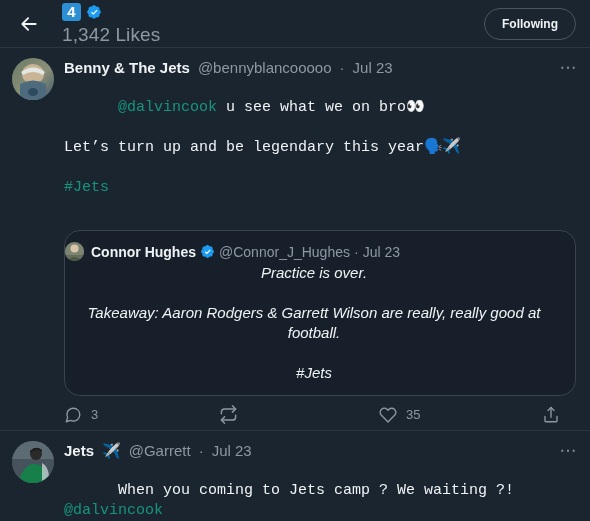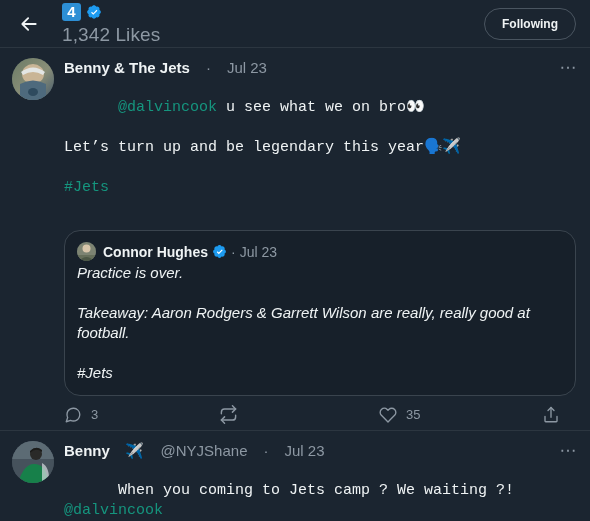--- a/index.html
+++ b/index.html
@@ -101,21 +101,21 @@
   }
   .avatar svg { display:block; width:100%; height:100%; }
 
   .tweet-body {
     flex: 1 1 auto;
     min-width: 0;
   }
   .tweet-head {
     display: flex;
     align-items: center;
-    gap: 16px;
+    gap: 8px;
     font-size: 15px;
     line-height: 19px;
     white-space: nowrap;
   }
   .display-name {
     font-weight: 700;
     color: #eff3f4;
   }
   .name-emoji { font-size: 15px; }
   .handle, .sep, .date {
@@ -141,22 +141,23 @@
     word-wrap: break-word;
     font-family: Liberation Mono, monospace;
   }
   .link { color: #15957e; }
 
   
   .quote-card {
     margin-top: 12px;
     border: 1px solid #3a444e;
     border-radius: 16px;
-    padding: 11px 12px 12px 12px;
+    padding: 11px 12px 12px 0;
     background: #17202a;
+    text-align: center;
   }
   .quote-head {
     display: flex;
     align-items: center;
     gap: 4px;
     font-size: 14px;
     line-height: 18px;
     white-space: nowrap;
   }
   .quote-avatar {
@@ -245,20 +246,21 @@
       <ellipse cx="21" cy="16" rx="11" ry="10" fill="#c9b596"></ellipse>
       <path d="M8 26 q13 -7 26 0 v16 h-26 z" fill="#4e6a7d"></path>
       <path d="M9 14 q12 -9 24 0 l-2 3 q-10 -6 -20 0 z" fill="#e8eef2" opacity="0.85"></path>
       <ellipse cx="21" cy="34" rx="5" ry="4" fill="#2e4a5e"></ellipse>
     </svg>
   </div>
 
   <div class="tweet-body">
     <div class="tweet-head">
       <span class="display-name">Benny &amp; The Jets</span>
+      <span class="handle">@bennyblancooooo</span>
       <span class="sep">·</span>
       <span class="date">Jul 23</span>
       <span class="more-dots">⋯</span>
     </div>
 
     <div class="tweet-text">
       <span class="link">@dalvincook</span><span> u see what we on bro👀
 
 Let’s turn up and be legendary this year🗣️✈️
 
@@ -275,20 +277,21 @@
             <rect x="0" y="13" width="19" height="6" fill="#56614b" opacity="0.6"></rect>
           </svg>
         </span>
         <span class="display-name">Connor Hughes</span>
         <span class="verified-badge">
           <svg width="15" height="15" viewBox="0 0 24 24">
             <path fill="#1d9bf0" d="M22.25 12c0-1.43-.88-2.67-2.19-3.34.46-1.39.2-2.9-.81-3.91s-2.52-1.27-3.91-.81C14.67 2.63 13.43 1.75 12 1.75s-2.67.88-3.34 2.19c-1.39-.46-2.9-.2-3.91.81s-1.27 2.52-.81 3.91C2.63 9.33 1.75 10.57 1.75 12s.88 2.67 2.19 3.34c-.46 1.39-.2 2.9.81 3.91s2.52 1.27 3.91.81c.67 1.31 1.91 2.19 3.34 2.19s2.67-.88 3.34-2.19c1.39.46 2.9.2 3.91-.81s1.27-2.52.81-3.91c1.31-.67 2.19-1.91 2.19-3.34z"></path>
             <path fill="#fff" d="M10.9 16.23l-3.2-3.2 1.27-1.27 1.93 1.93 4.93-4.93 1.27 1.27-6.2 6.2z"></path>
           </svg>
         </span>
+        <span class="handle">@Connor_J_Hughes</span>
         <span class="sep">·</span>
         <span class="date">Jul 23</span>
       </div>
       <div class="quote-text">Practice is over.
 
 Takeaway: Aaron Rodgers &amp; Garrett Wilson are really, really good at football.
 
 #Jets</div>
     </div>
 
@@ -343,23 +346,23 @@
       <rect x="0" y="0" width="42" height="18" fill="#5c6b74"></rect>
       <path d="M6 42 q6 -20 17 -19 q12 1 13 19 z" fill="#17804a"></path>
       <circle cx="24" cy="13" r="6" fill="#2a2a28"></circle>
       <path d="M18 12 q6 -6 12 -1 l0 -2 q-6 -5 -12 1 z" fill="#1c1c1a"></path>
       <path d="M30 22 q8 4 7 20 h-7 z" fill="#d7dde1" opacity="0.7"></path>
     </svg>
   </div>
 
   <div class="tweet-body">
     <div class="tweet-head">
-      <span class="display-name">Benny</span>
+      <span class="display-name">Jets</span>
       <span class="name-emoji">✈️</span>
-      <span class="handle">@NYJShane</span>
+      <span class="handle">@Garrett</span>
       <span class="sep">·</span>
       <span class="date">Jul 23</span>
       <span class="more-dots">⋯</span>
     </div>
 
     <div class="tweet-text">
       <span>When you coming to Jets camp ? We waiting ?! </span><span class="link">@dalvincook</span>
     </div>
 
   </div>

